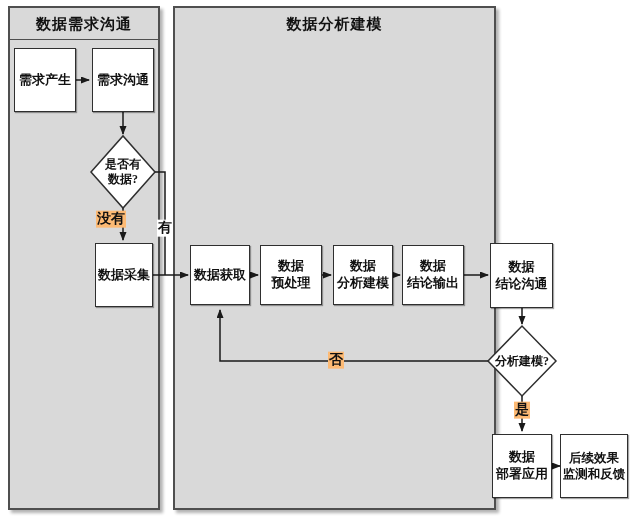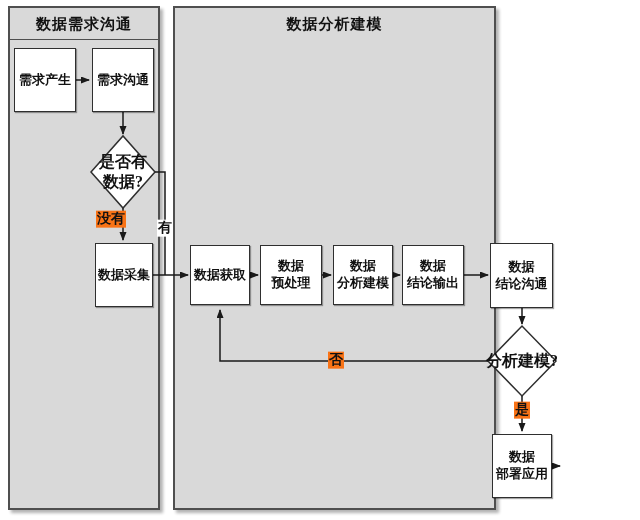--- a/index.html
+++ b/index.html
@@ -18,27 +18,27 @@
   }
   .lane-header.with-rule { border-bottom:1.5px solid #4f4f4f; }
   .node {
     position:absolute; background:#ffffff; border:1.5px solid #2f2f2f;
     box-sizing:border-box; display:flex; align-items:center; justify-content:center;
     text-align:center; font-size:13px; line-height:1.3; white-space:pre-line;
     z-index:3; box-shadow:1px 1px 1px rgba(0,0,0,0.35);
   }
   .dtext {
     position:absolute; transform:translate(-50%,-50%); text-align:center;
-    font-size:16px; line-height:1.25; white-space:pre-line; z-index:4;
+    font-size:12px; line-height:1.25; white-space:pre-line; z-index:4;
   }
   .dlabel {
     position:absolute; transform:translate(-50%,-50%); font-size:14px;
     line-height:1.05; z-index:4; padding:1px 1px; text-align:center;
   }
-  .bg-gray { background:#f97316; }
+  .bg-gray { background:#fdba74; }
   .bg-white { background:#ffffff; }
   svg.overlay { position:absolute; left:0; top:0; z-index:2; }
 </style>
 </head>
 <body>
 
 <div class="canvas">
 
   <div class="lane" style="left:8px; top:6px; width:152px; height:504px;">
     <div class="lane-header with-rule">数据需求沟通</div>
@@ -93,20 +93,22 @@
   <div class="node" style="left:260px; top:245px; width:62px; height:60px;">数据
 预处理</div>
   <div class="node" style="left:333px; top:245px; width:60px; height:60px;">数据
 分析建模</div>
   <div class="node" style="left:402px; top:245px; width:62px; height:60px;">数据
 结论输出</div>
   <div class="node" style="left:490px; top:243px; width:63px; height:65px;">数据
 结论沟通</div>
   <div class="node" style="left:492px; top:434px; width:60px; height:64px;">数据
 部署应用</div>
+  <div class="node" style="left:560px; top:434px; width:68px; height:64px; font-size:12.5px;">后续效果
+监测和反馈</div>
 
   <div class="dtext" style="left:123px; top:172px;">是否有
 数据?</div>
   <div class="dtext" style="left:522px; top:361px;">分析建模?</div>
 
   <div class="dlabel bg-gray" style="left:111px; top:219px;">没有</div>
   <div class="dlabel bg-white" style="left:165px; top:228px;">有</div>
   <div class="dlabel bg-gray" style="left:336px; top:360px;">否</div>
   <div class="dlabel bg-gray" style="left:522px; top:410px;">是</div>
 

